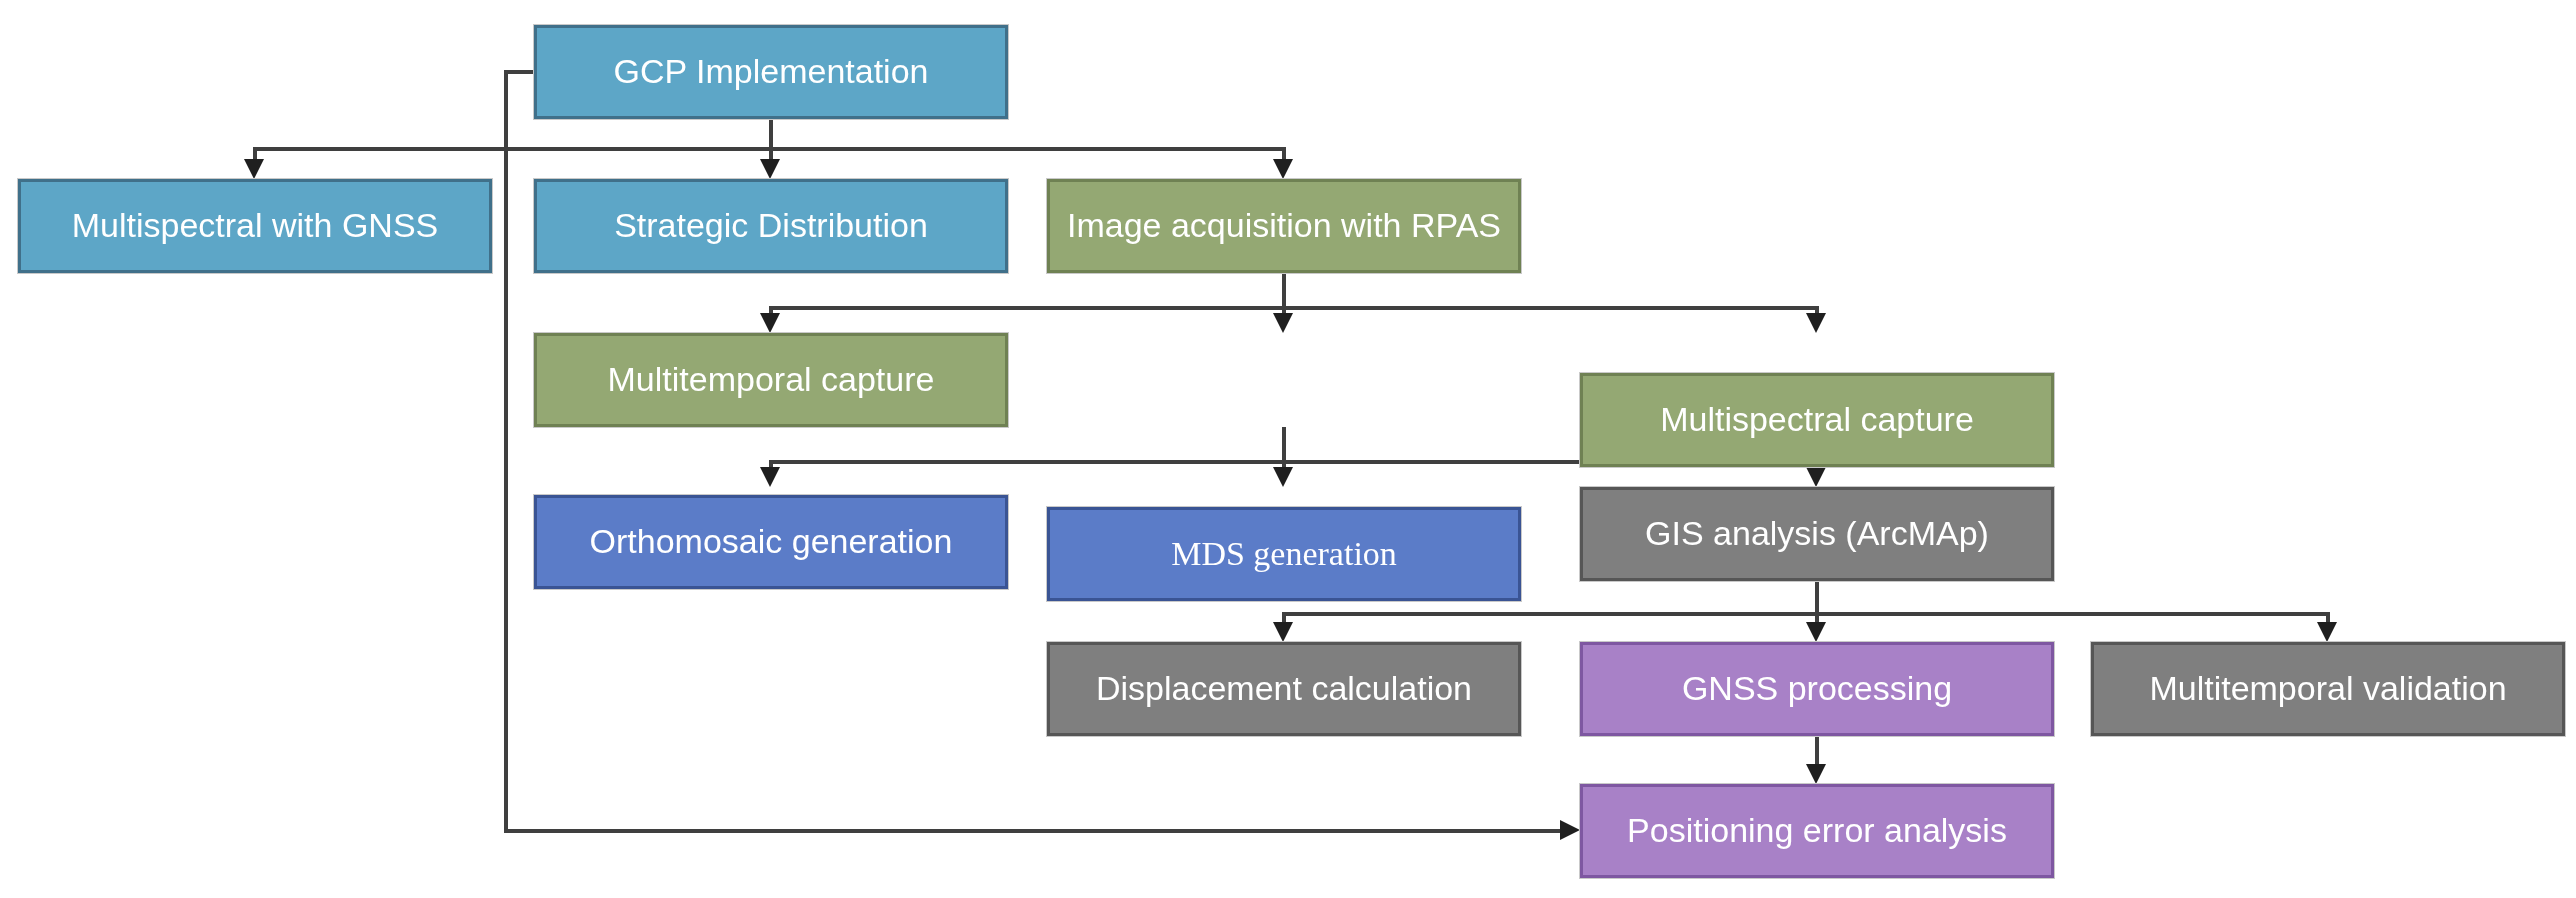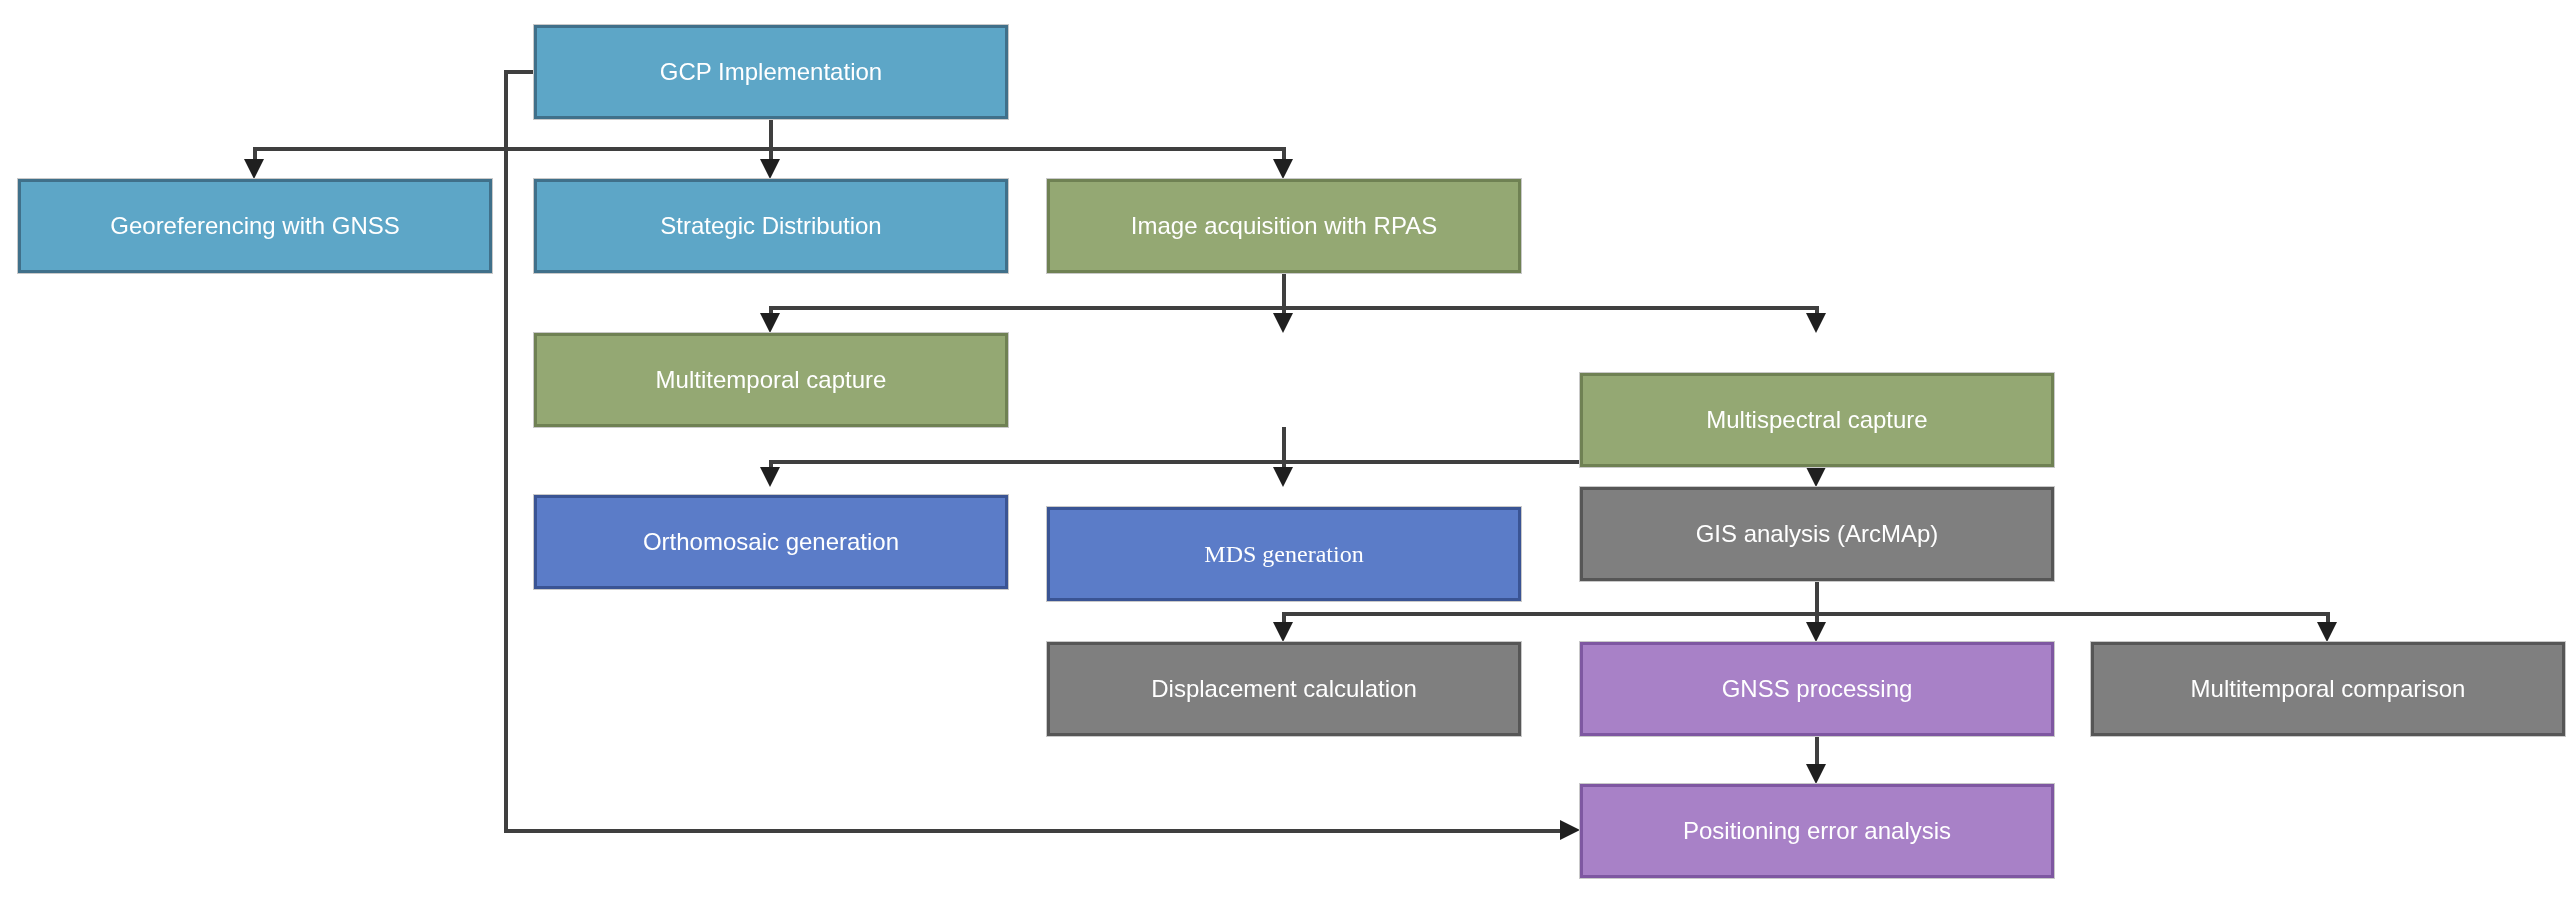--- a/index.html
+++ b/index.html
@@ -12,21 +12,21 @@
   }
   .node{
     position:absolute;
     width:474px;height:94px;
     box-sizing:border-box;
     border:3.1px solid #555;
     outline:1.5px solid #c9c9c9;
     display:flex;align-items:center;justify-content:center;
     text-align:center;
     color:#ffffff;
-    font-size:24px;
+    font-size:34px;
     line-height:1.1;
     white-space:nowrap;
   }
   .h,.v{position:absolute;background:var(--line,#3f3f3f);}
   .h{height:3.9px;}
   .v{width:3.9px;}
   .arr-d{
     position:absolute;width:0;height:0;
     border-left:10.8px solid transparent;
     border-right:10.8px solid transparent;
@@ -79,27 +79,27 @@
 
   <div class="v" style="left:1815px;top:736px;height:31px;"></div>
   <div class="arr-d" style="left:1806px;top:764px;"></div>
 
   <div class="h" style="left:504px;top:70px;width:32.5px;"></div>
   <div class="v" style="left:504px;top:70px;height:763px;"></div>
   <div class="h" style="left:504px;top:829px;width:1056px;"></div>
   <div class="arr-r" style="left:1560px;top:820px;"></div>
 
   <div class="node" style="left: 534px; top: 25px; background: rgb(93, 166, 199); border-color: rgb(64, 112, 138);">GCP Implementation</div>
-  <div class="node" style="left: 18px; top: 179px; background: rgb(93, 166, 199); border-color: rgb(64, 112, 138);">Georeferencing with GNSS</div>
+  <div class="node" style="left: 18px; top: 179px; background: rgb(93, 166, 199); border-color: rgb(64, 112, 138);">Multispectral with GNSS</div>
   <div class="node" style="left: 534px; top: 179px; background: rgb(93, 166, 199); border-color: rgb(64, 112, 138);">Strategic Distribution</div>
   <div class="node" style="left: 1047px; top: 179px; background: rgb(148, 168, 115); border-color: rgb(111, 129, 83);">Image acquisition with RPAS</div>
   <div class="node" style="left: 534px; top: 333px; background: rgb(148, 168, 115); border-color: rgb(111, 129, 83);">Multitemporal capture</div>
   <div class="node" style="left: 1580px; top: 333px; background: rgb(148, 168, 115); border-color: rgb(111, 129, 83); margin-top: 40px;">Multispectral capture</div>
   <div class="node" style="left: 534px; top: 487px; background: rgb(91, 124, 200); border-color: rgb(58, 84, 148); margin-top: 8px;">Orthomosaic generation</div>
   <div class="node" style="left: 1047px; top: 507px; background: rgb(91, 124, 200); border-color: rgb(58, 84, 148); font-family: Liberation Serif, serif;">MDS generation</div>
   <div class="node" style="left: 1580px; top: 487px; background: rgb(127, 127, 127); border-color: rgb(86, 86, 86);">GIS analysis (ArcMAp)</div>
   <div class="node" style="left: 1047px; top: 642px; background: rgb(127, 127, 127); border-color: rgb(86, 86, 86);">Displacement calculation</div>
   <div class="node" style="left: 1580px; top: 642px; background: rgb(168, 129, 199); border-color: rgb(126, 87, 161);">GNSS processing</div>
-  <div class="node" style="left: 2091px; top: 642px; background: rgb(127, 127, 127); border-color: rgb(86, 86, 86);">Multitemporal comparison</div>
+  <div class="node" style="left: 2091px; top: 642px; background: rgb(127, 127, 127); border-color: rgb(86, 86, 86);">Multitemporal validation</div>
   <div class="node" style="left: 1580px; top: 784px; background: rgb(168, 129, 199); border-color: rgb(126, 87, 161);">Positioning error analysis</div>
 
 </div>
 
 
 </body></html>

